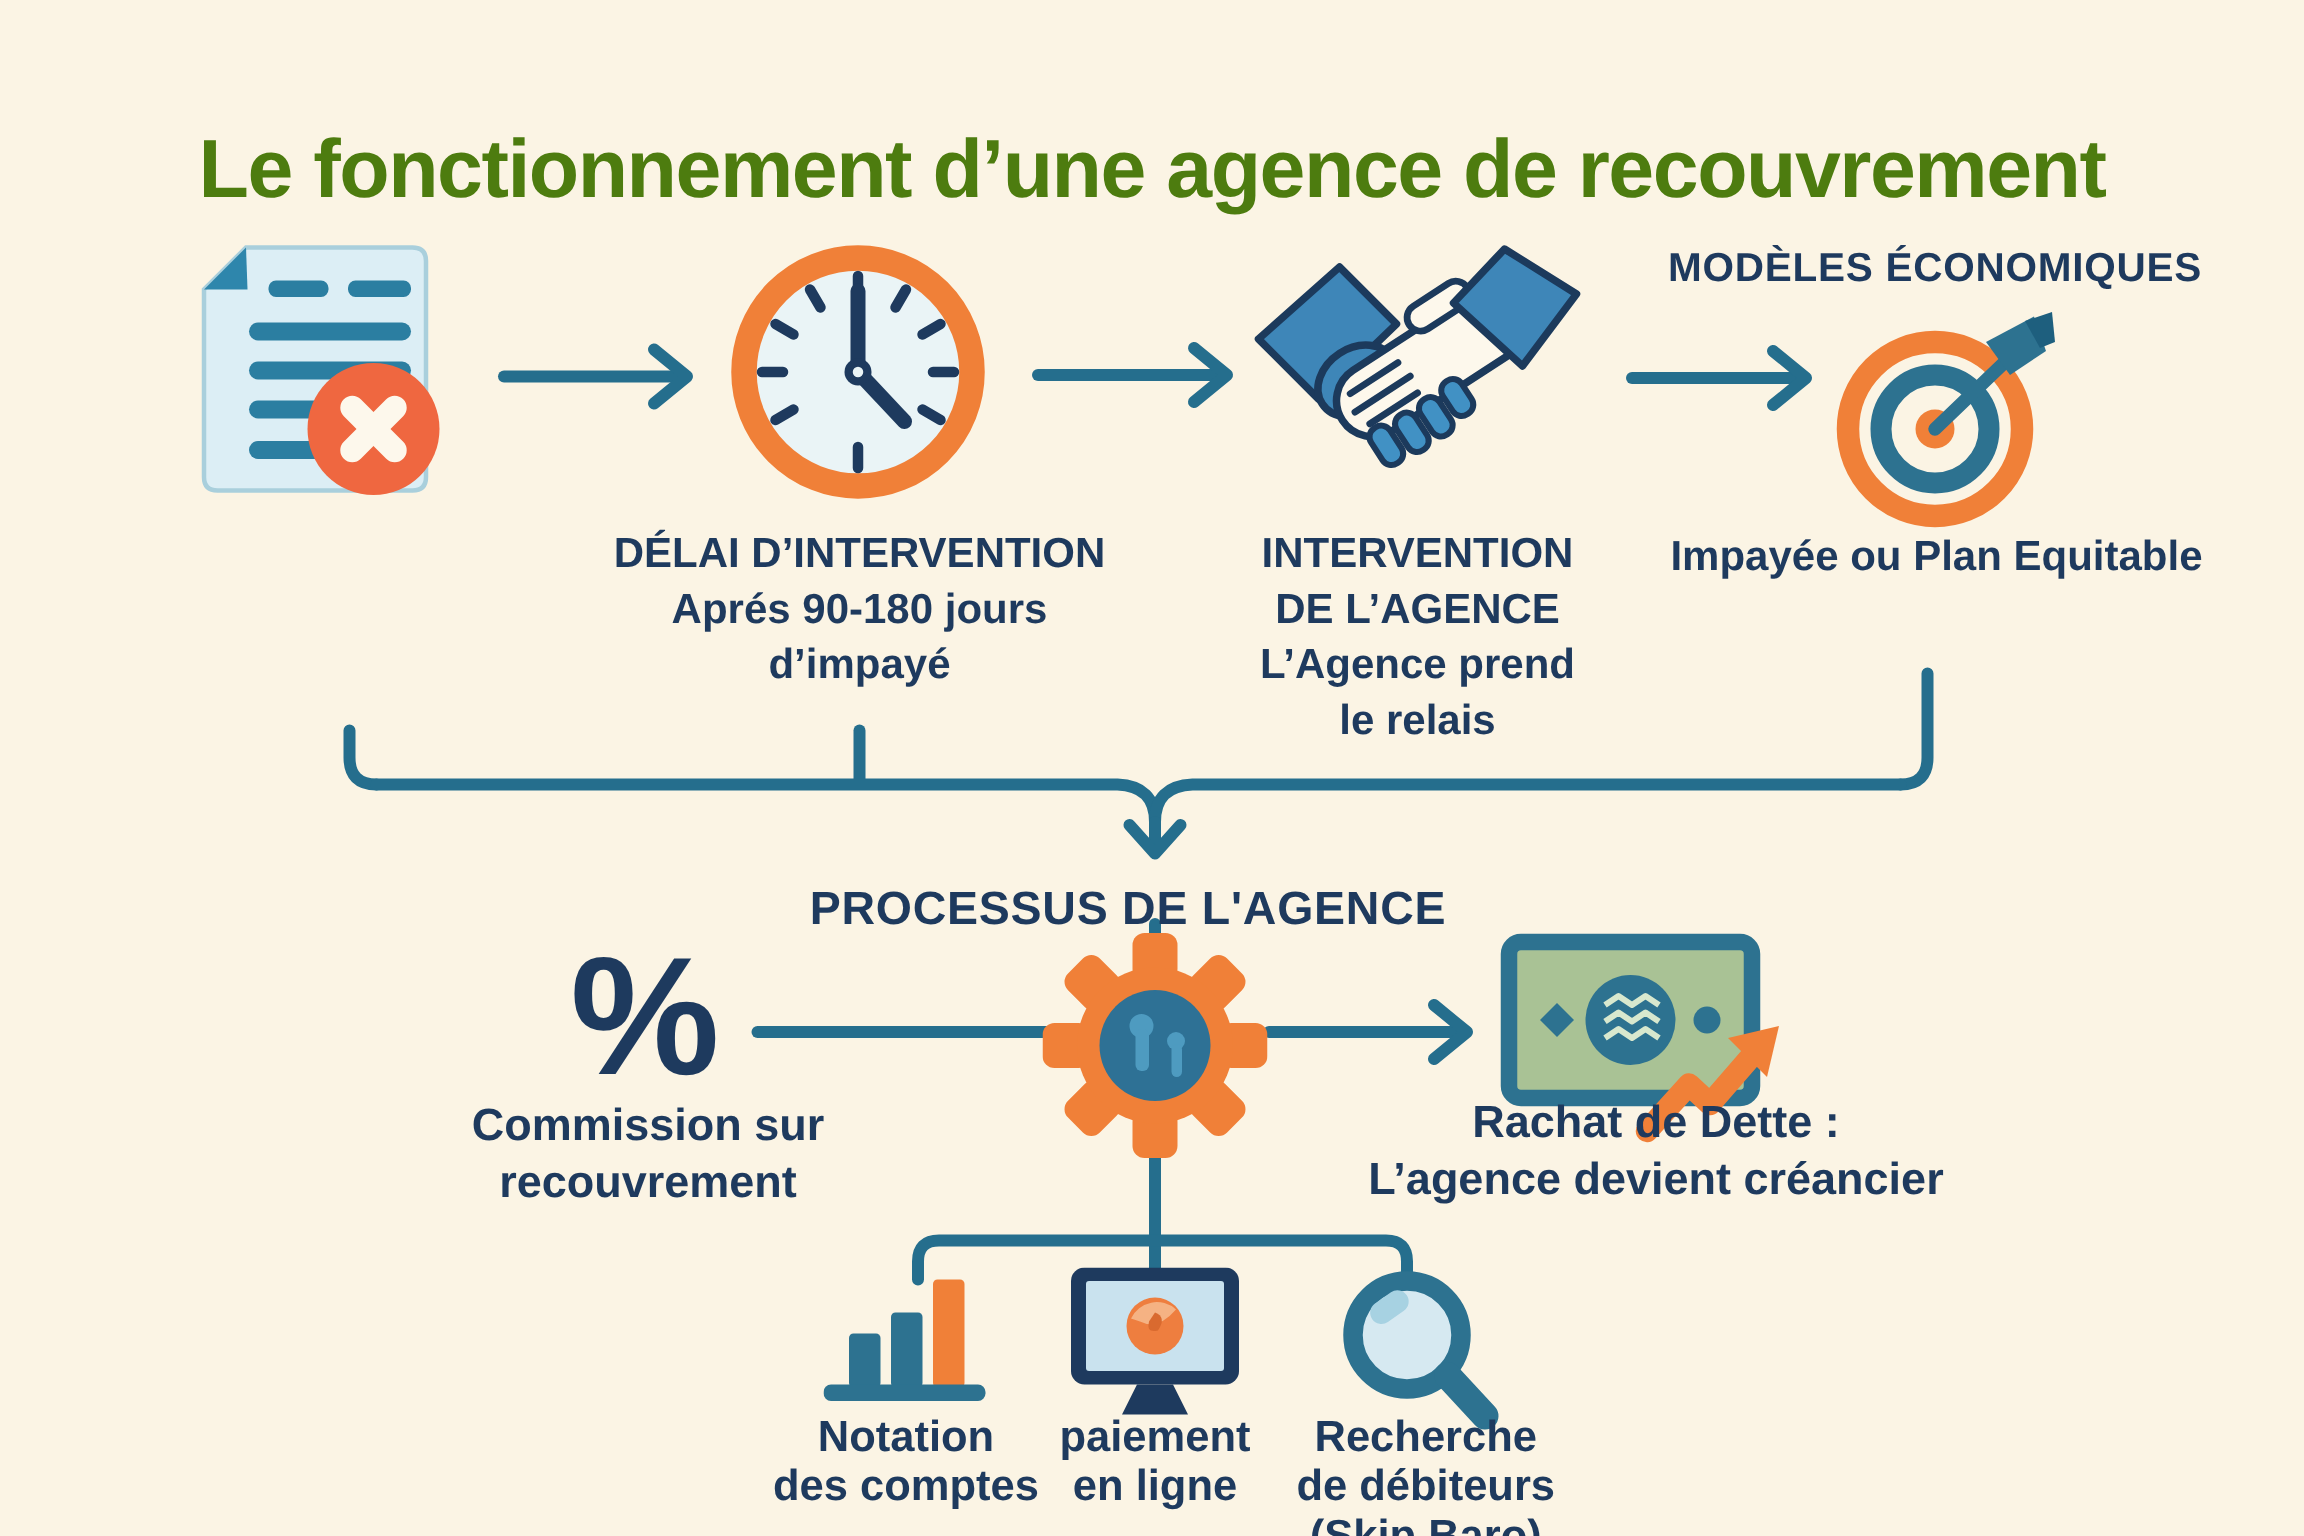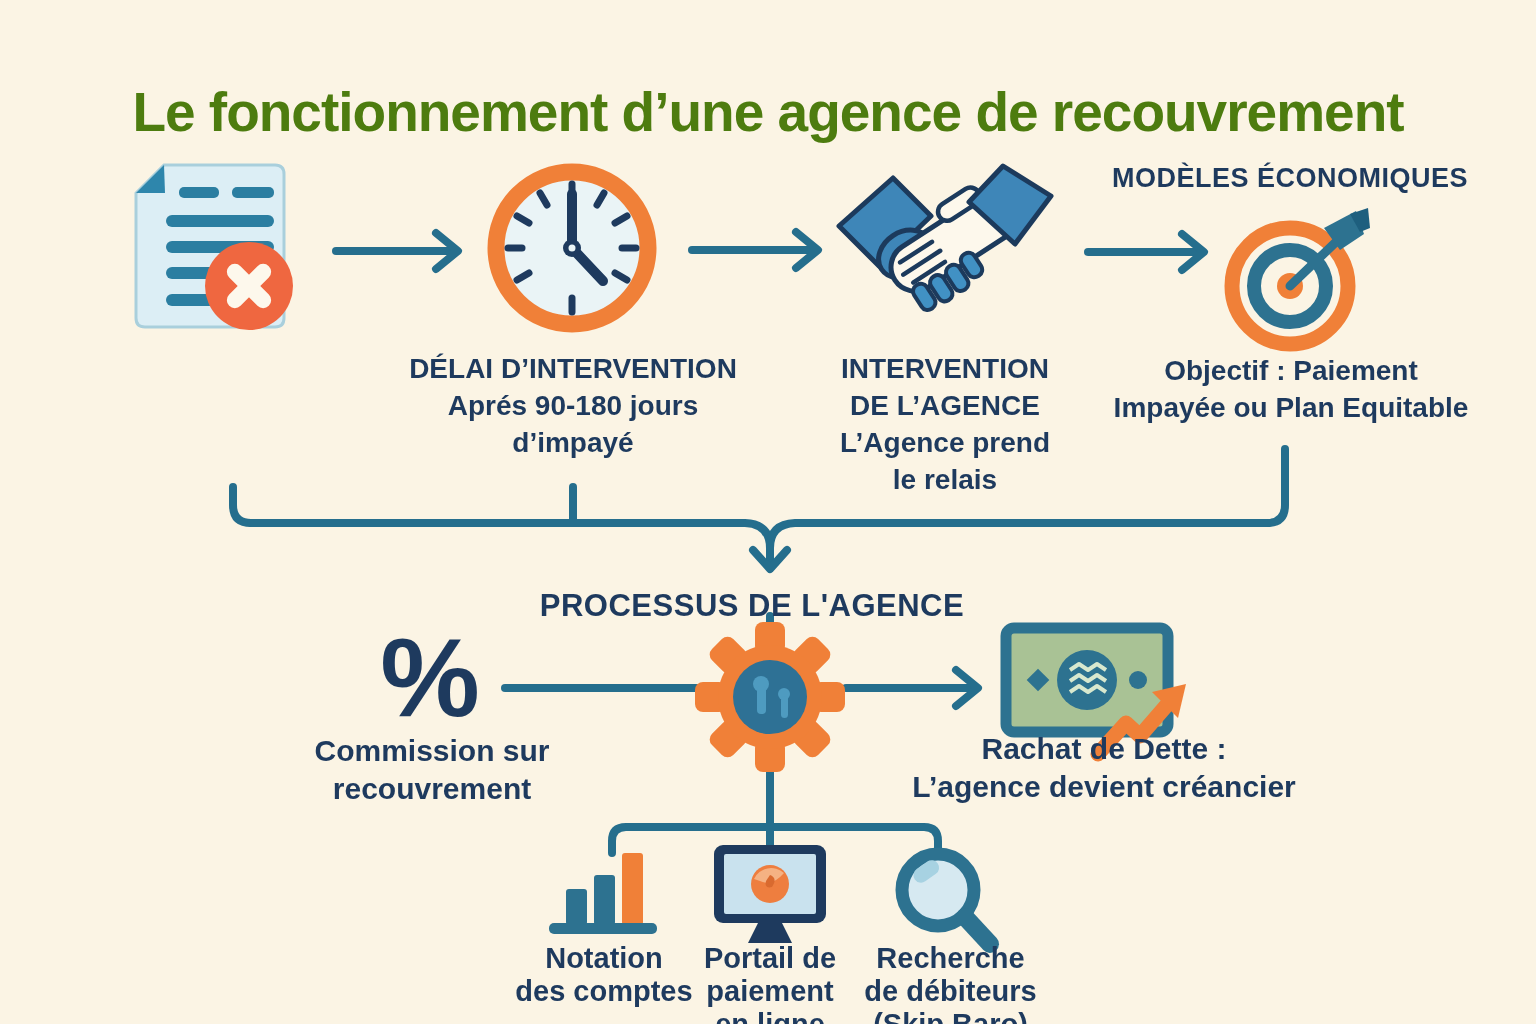--- a/index.html
+++ b/index.html
@@ -134,21 +134,20 @@
 
   <div class="abs ctr" style="left:790px;top:350px;width:310px;">
     <div class="step-heading">INTERVENTION</div>
     <div class="step-heading">DE L’AGENCE</div>
     <div class="step-body">L’Agence prend</div>
     <div class="step-body">le relais</div>
   </div>
 
   <div class="abs ctr overline" style="left:1090px;top:163px;width:400px;">MODÈLES ÉCONOMIQUES</div>
   <div class="abs ctr" style="left:1086px;top:352px;width:410px;">
-    <div class="step-body">Objectif : Paiement</div>
     <div class="step-body">Impayée ou Plan Equitable</div>
   </div>
 
   <div id="process-title" class="abs ctr" style="left:502px;top:588px;width:500px;">PROCESSUS DE L'AGENCE</div>
 
   <div id="percent" class="abs ctr" style="left:340px;top:622px;width:180px;">%</div>
 
   <svg class="abs" style="left:695px;top:622px;" width="150" height="150" viewBox="0 0 150 150">
     <g fill="#F08038">
       <rect x="60" y="0" width="30" height="32" rx="8"></rect>
@@ -214,21 +213,20 @@
     <circle cx="50" cy="50" r="36" fill="#D6E9F1" stroke="#2D7290" stroke-width="13"></circle>
     <rect x="24" y="24" width="28" height="15" rx="7.5" fill="#A7D2E2" transform="rotate(-35 38 31)"></rect>
     <line x1="77" y1="77" x2="102" y2="104" stroke="#2D7290" stroke-width="18" stroke-linecap="round"></line>
   </svg>
 
   <div class="abs ctr" style="left:499px;top:942px;width:210px;">
     <div class="tool-label">Notation</div>
     <div class="tool-label">des comptes</div>
   </div>
   <div class="abs ctr" style="left:665px;top:942px;width:210px;">
-    <div class="tool-label">Portail de</div>
     <div class="tool-label">paiement</div>
     <div class="tool-label">en ligne</div>
   </div>
   <div class="abs ctr" style="left:833px;top:942px;width:235px;">
     <div class="tool-label">Recherche</div>
     <div class="tool-label">de débiteurs</div>
     <div class="tool-label">(Skip Baro)</div>
   </div>
 
 </div>

